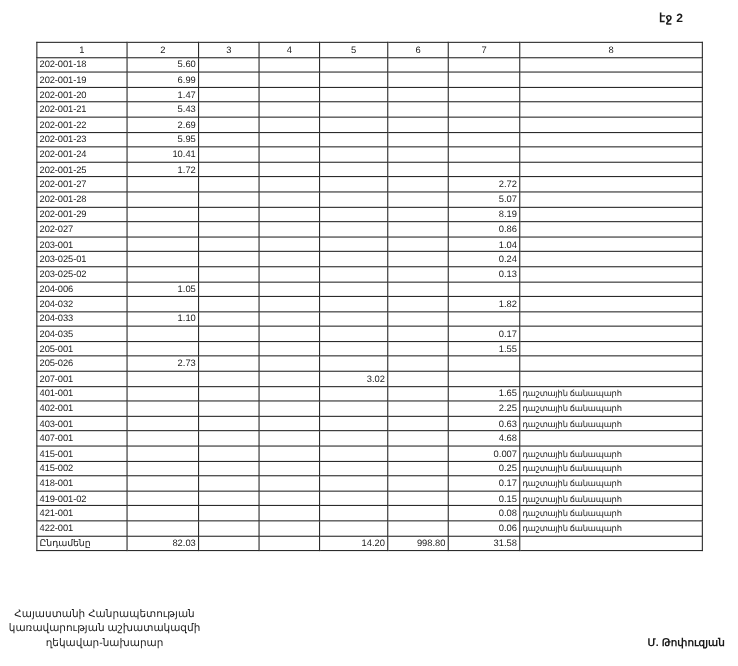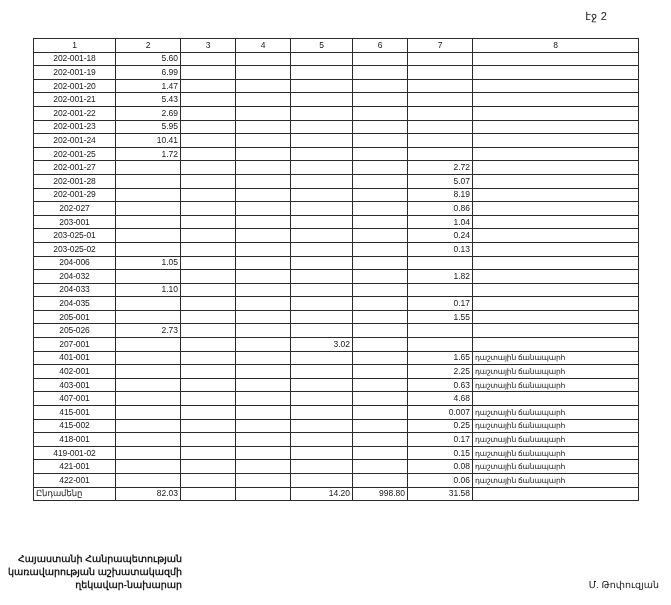--- a/index.html
+++ b/index.html
@@ -11,23 +11,23 @@
     width: 671px;
     height: 605px;
     font-family: "Liberation Sans", sans-serif;
     color: #1a1a1a;
     position: relative;
     overflow: hidden;
   }
   .page-label {
     position: absolute;
     top: 10px;
-    right: 64px;
+    right: 50px;
     font-size: 11px;
-    font-weight: normal;
+    font-weight: bold;
     letter-spacing: 0.2px;
   }
   .table-wrap {
     position: absolute;
     top: 38px;
     left: 33px;
     width: 605px;
   }
   table.grid {
     border-collapse: collapse;
@@ -51,21 +51,21 @@
   .c4 { width: 62px; }
   .c5 { width: 55px; }
   .c6 { width: 65px; }
   .c7 { width: 166px; }
   .hdr td {
     text-align: center;
     font-size: 8.5px;
     height: 13px;
   }
   .code {
-    text-align: center;
+    text-align: left;
     padding-left: 3px;
     letter-spacing: -0.1px;
   }
   .num {
     text-align: right;
     padding-right: 6px;
   }
   .note {
     text-align: left;
     padding-left: 3px;
@@ -81,27 +81,26 @@
   .footer {
     position: absolute;
     left: 8px;
     bottom: 14px;
     width: 655px;
     font-size: 9.5px;
     line-height: 13px;
   }
   .footer .left {
     float: left;
-    text-align: right;
-    font-weight: bold;
+    text-align: center;
   }
   .footer .right {
     float: right;
     text-align: right;
-    font-weight: normal;
+    font-weight: bold;
     padding-top: 26px;
     padding-right: 4px;
   }
   .clearfix::after {
     content: "";
     display: block;
     clear: both;
   }
 </style>
 </head>

